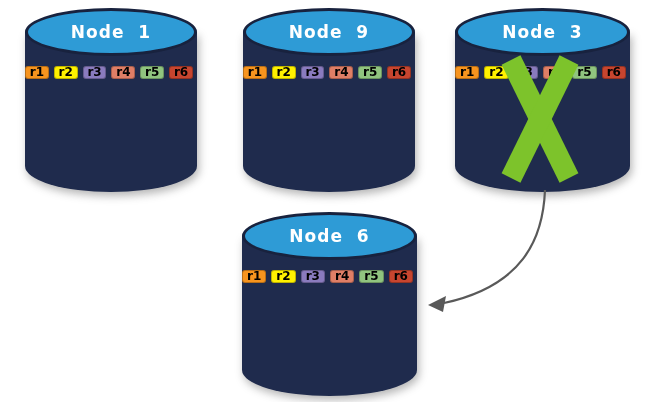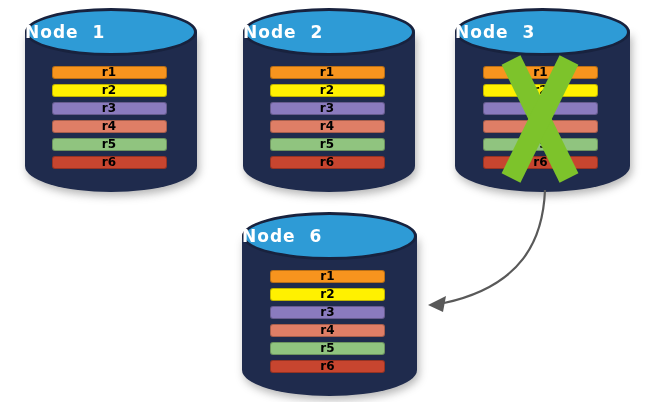--- a/index.html
+++ b/index.html
@@ -26,28 +26,28 @@
   }
   .cyl-top {
     position: absolute; left: 0; right: 0; top: 0; height: 48px;
     border-radius: 50%;
     background: #2E9BD6;
     border: 3px solid #18223E;
     box-sizing: border-box;
   }
   .node-title {
     position: absolute; left: 0; right: 0; top: 0; height: 48px;
-    line-height: 48px; 
+    line-height: 48px; text-align: center;
     color: #FFFFFF; font-size: 17px; font-weight: bold;
     letter-spacing: 1px; word-spacing: 7px;
     z-index: 3;
   }
   .bars {
     position: absolute; left: 0; right: 4px; top: 58px;
-    display: flex; flex-direction: column; align-items: center; gap: 5px;
+    display: flex; flex-direction: row; align-items: center; gap: 5px;
     z-index: 2;
   }
   .bar {
     width: 115px; height: 13px; box-sizing: border-box;
     border-radius: 3px;
     border: 1px solid rgba(0,0,0,0.25);
     text-align: center;
     font-size: 12px; line-height: 11px; font-weight: bold; color: #000000;
   }
 
@@ -78,21 +78,21 @@
       <div class="bar" style="background: rgb(138, 123, 190);">r3</div>
       <div class="bar" style="background: rgb(223, 126, 102);">r4</div>
       <div class="bar" style="background: rgb(144, 196, 127);">r5</div>
       <div class="bar" style="background: rgb(199, 69, 47);">r6</div>
     </div>
   </div>
 
   <div class="node node-2">
     <div class="cyl-body" style="background: rgb(31, 43, 77);"></div>
     <div class="cyl-top" style="background: rgb(46, 155, 214);"></div>
-    <div class="node-title">Node 2</div>
+    <div class="node-title">Node 9</div>
     <div class="bars">
       <div class="bar" style="background: rgb(247, 148, 30);">r1</div>
       <div class="bar" style="background: rgb(255, 241, 0);">r2</div>
       <div class="bar" style="background: rgb(138, 123, 190);">r3</div>
       <div class="bar" style="background: rgb(223, 126, 102);">r4</div>
       <div class="bar" style="background: rgb(144, 196, 127);">r5</div>
       <div class="bar" style="background: rgb(199, 69, 47);">r6</div>
     </div>
   </div>
 

